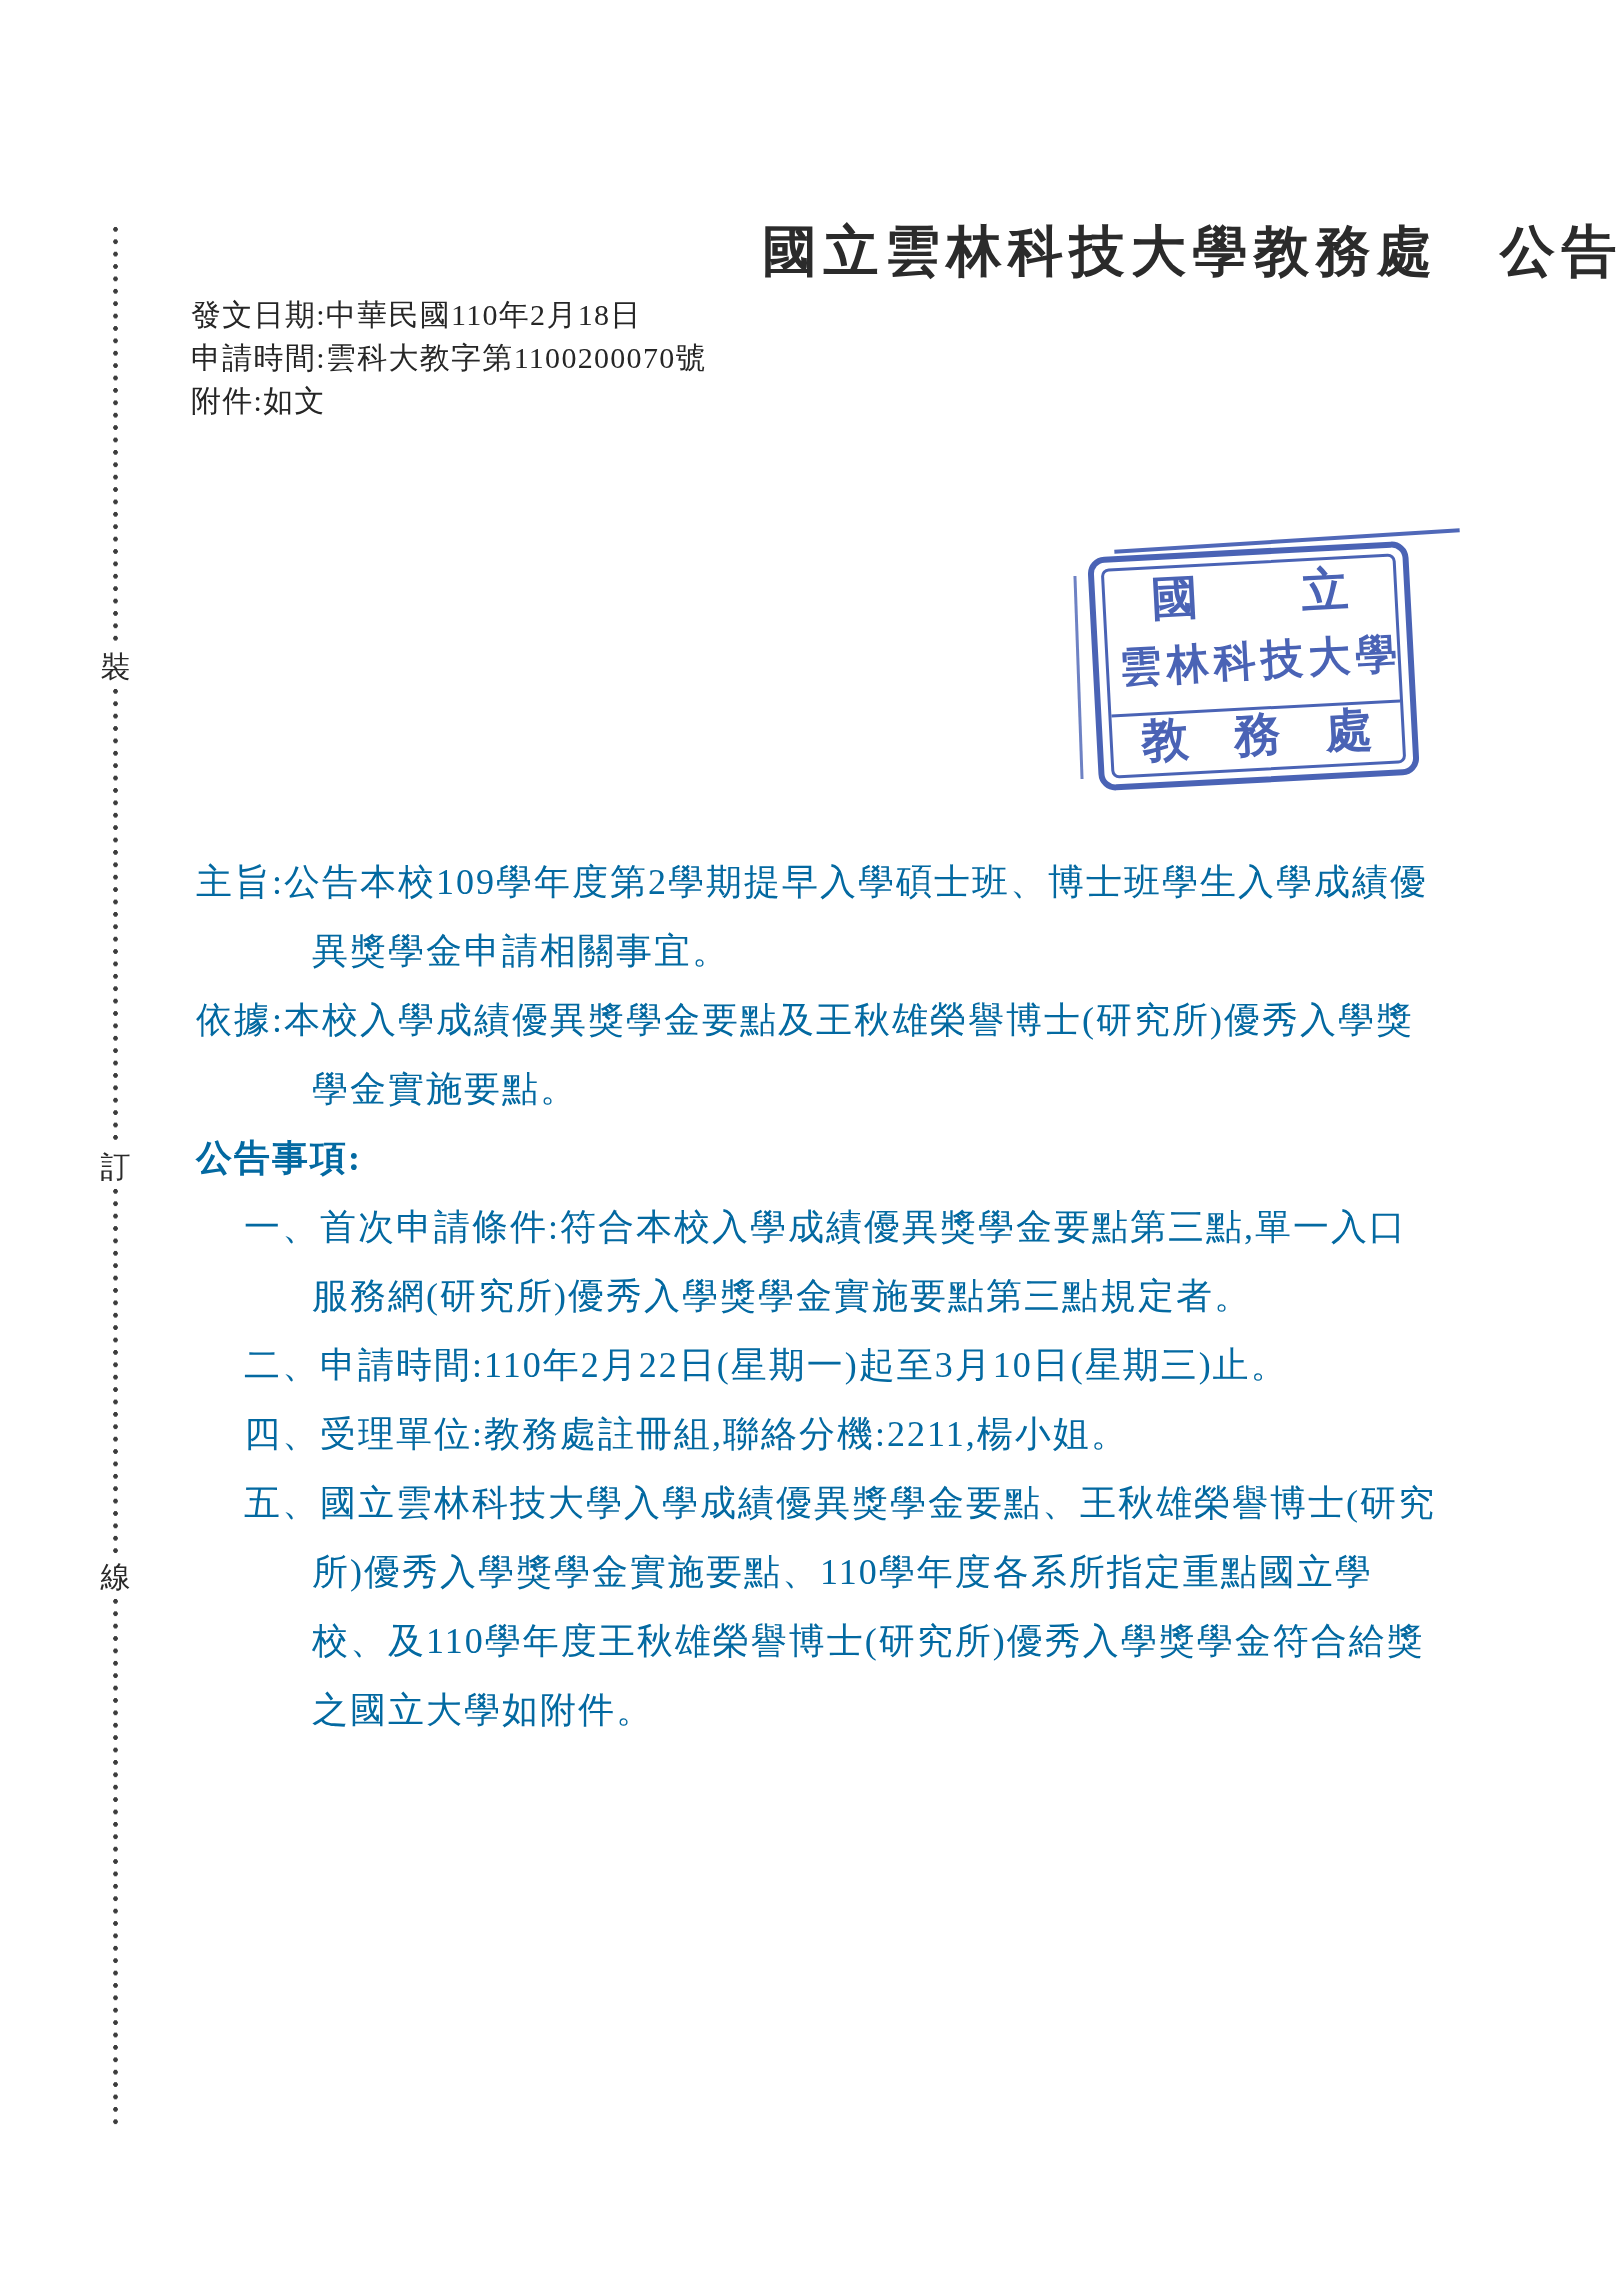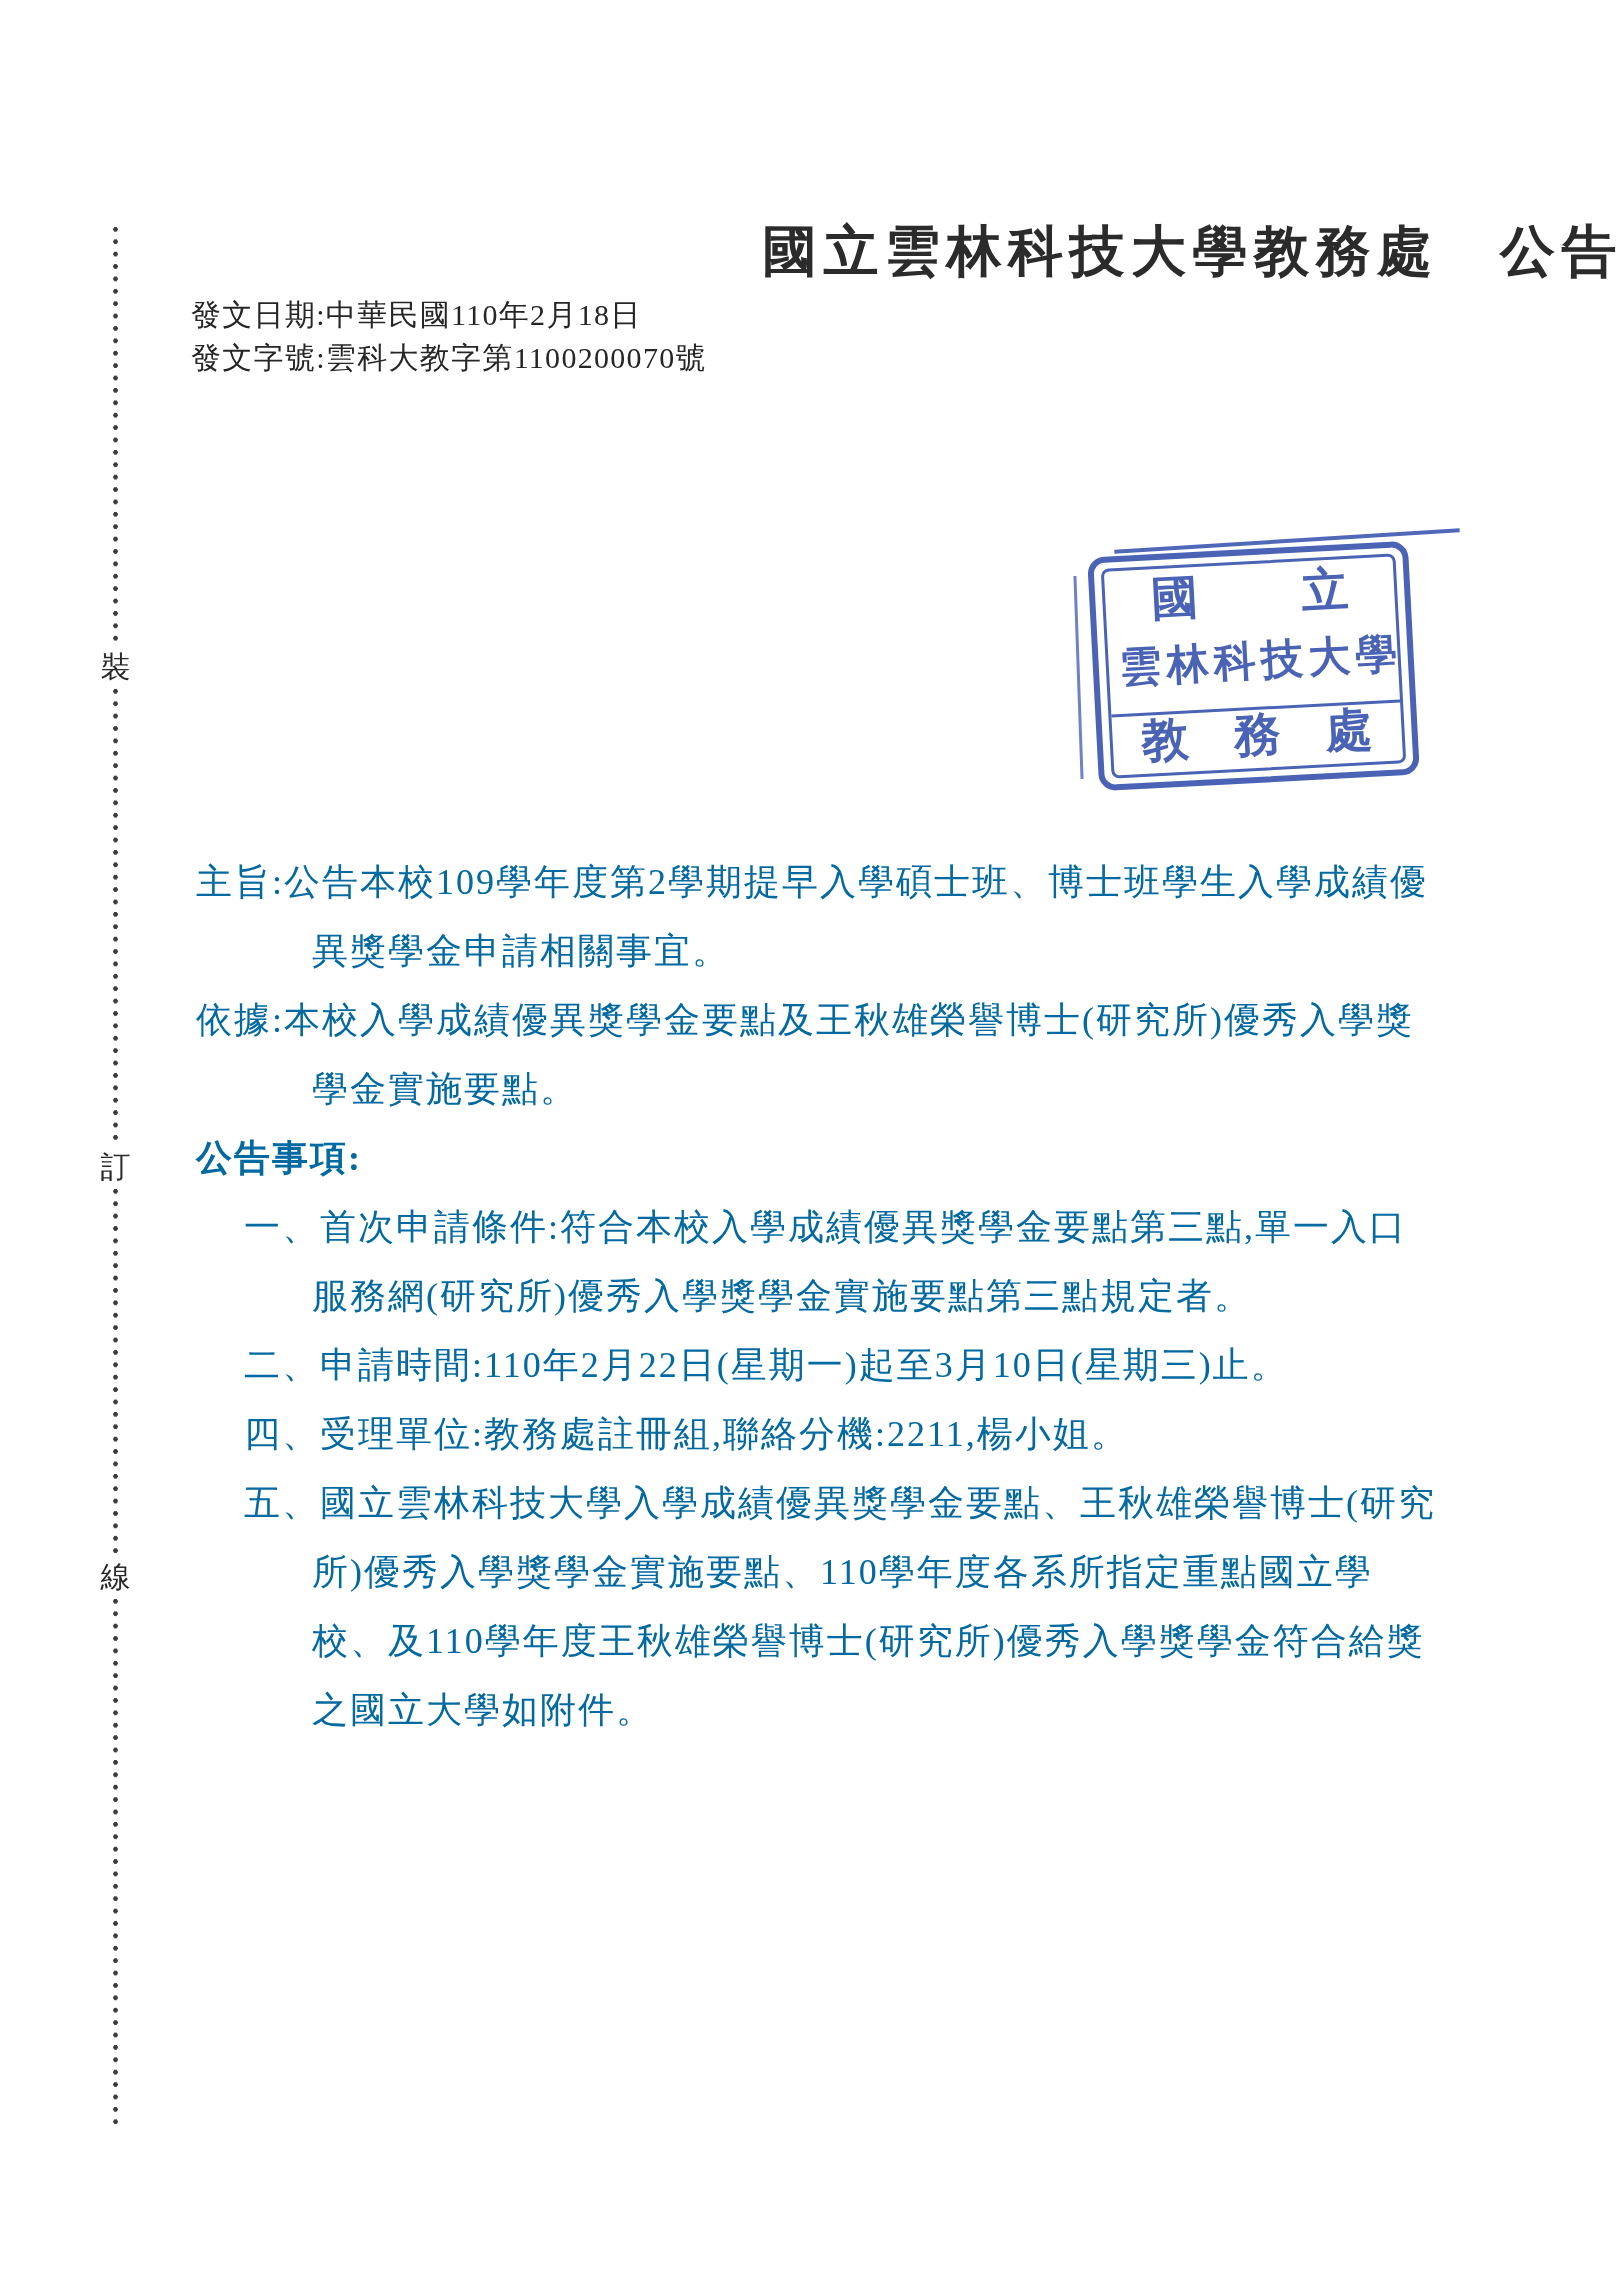--- a/index.html
+++ b/index.html
@@ -90,21 +90,22 @@
     <div class="bchar">訂</div>
     <div class="dotseg seg3"></div>
     <div class="bchar">線</div>
     <div class="dotseg seg4"></div>
   </div>
 
   <h1 class="title">國立雲林科技大學教務處　公告</h1>
 
   <div class="meta">
     <div>發文日期:中華民國110年2月18日</div>
-    <div>發文字號:雲科大教字第1100200070號</div>
+    <div>申請時間:雲科大教字第1100200070號</div>
+    <div>附件:如文</div>
   </div>
 
   <div class="stamp-ghost"></div>
   <div class="stamp-swoosh"></div>
   <div class="stamp">
     <div class="stamp-inner">
       <div class="stamp-row1">
         <span>國</span>
         <span>立</span>
       </div>

